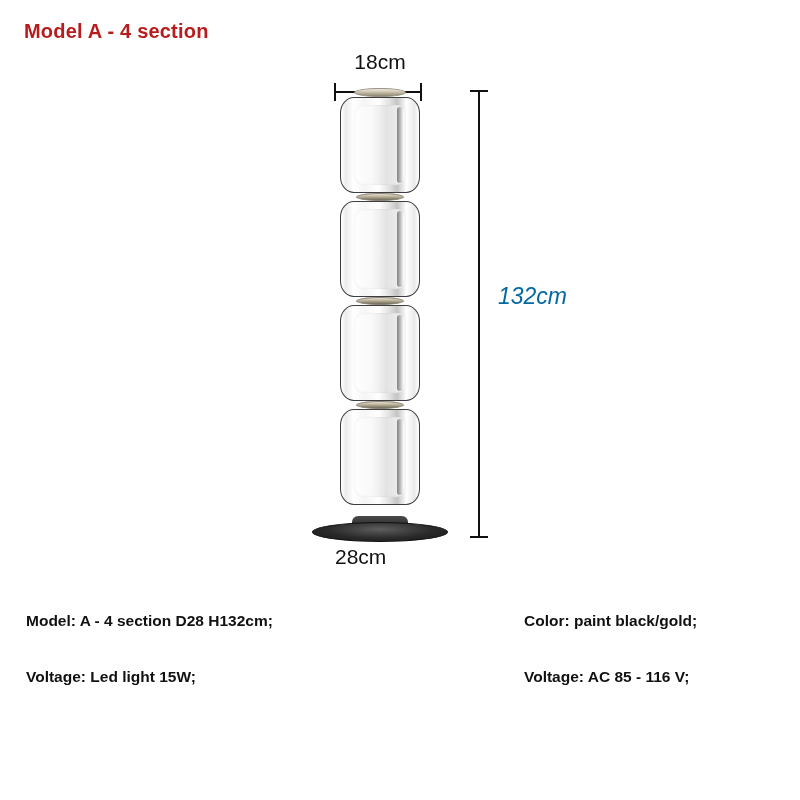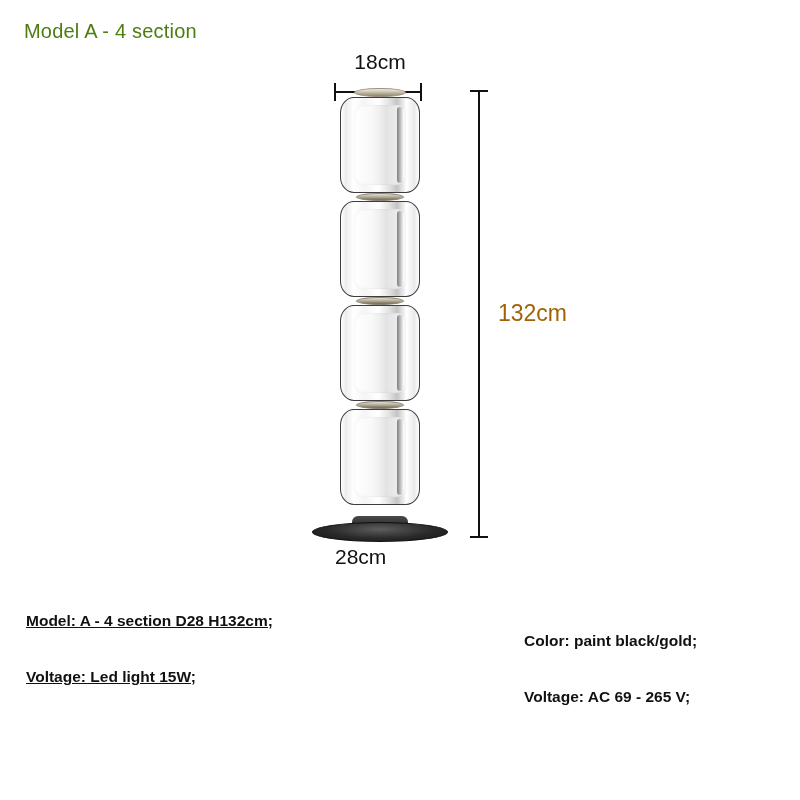--- a/index.html
+++ b/index.html
@@ -15,23 +15,23 @@
     color: #1a1a1a;
     overflow: hidden;
   }
 
   
   .title {
     position: absolute;
     left: 24px;
     top: 20px;
     font-size: 20px;
-    font-weight: normal;
+    font-weight: bold;
     letter-spacing: 0.2px;
-    color: #4d7c0f;
+    color: #b91c1c;
   }
 
   
   .diagram {
     position: absolute;
     left: 0;
     top: 0;
     width: 704px;
     height: 600px;
   }
@@ -92,24 +92,25 @@
     left: 470px;
     width: 18px;
     height: 2px;
     background: #111;
   }
   .dim-right-tick-t { top: 90px; }
   .dim-right-tick-b { top: 536px; }
   .dim-right-label {
     position: absolute;
     left: 498px;
-    top: 300px;
+    top: 283px;
     font-size: 23px;
-    color: #a16207;
+    color: #0369a1;
     white-space: nowrap;
+    font-style: italic;
   }
 
   
   .lamp {
     position: absolute;
     left: 340px;
     top: 88px;
     width: 80px;
     height: 450px;
   }
@@ -224,22 +225,22 @@
   .spec-row.r2 { top: 68px; }
   .spec-row.r3 { top: 124px; }
 
   .spec-cell {
     position: absolute;
     font-size: 15.5px;
     font-weight: bold;
     color: #111;
     white-space: nowrap;
   }
-  .spec-cell.left  { left: 26px; text-decoration: underline; }
-  .spec-cell.right { left: 524px; margin-top: 20px; }
+  .spec-cell.left  { left: 26px; }
+  .spec-cell.right { left: 524px; }
 </style>
 </head>
 <body>
 
 <div class="title">Model A - 4 section</div>
 
 <div class="diagram">
 
   <div class="dim-top-label">18cm</div>
   <div class="dim-top-tick-l"></div>
@@ -272,17 +273,17 @@
   <div class="dim-right-label">132cm</div>
 </div>
 
 <div class="specs">
   <div class="spec-row r1">
     <div class="spec-cell left">Model: A - 4 section D28 H132cm;</div>
     <div class="spec-cell right">Color: paint black/gold;</div>
   </div>
   <div class="spec-row r2">
     <div class="spec-cell left">Voltage: Led light 15W;</div>
-    <div class="spec-cell right">Voltage: AC 69 - 265 V;</div>
+    <div class="spec-cell right">Voltage: AC 85 - 116 V;</div>
   </div>
   <div class="spec-row r3">
   </div>
 </div>
 
 </body></html>

